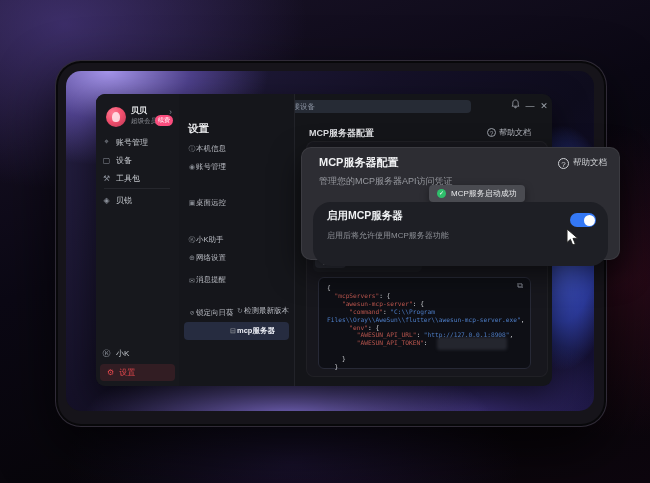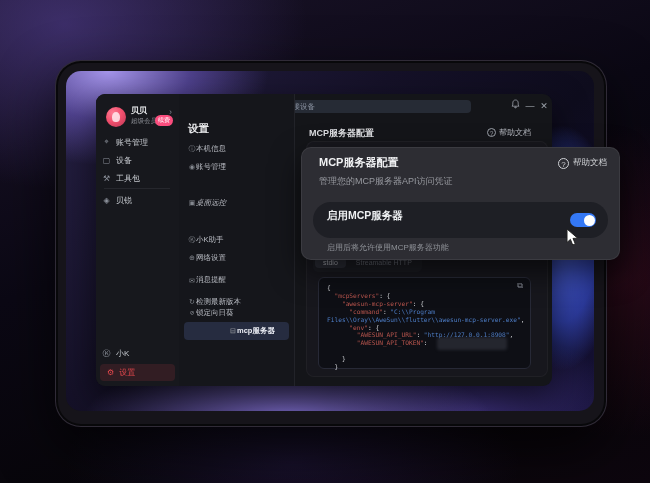--- a/index.html
+++ b/index.html
@@ -69,23 +69,23 @@
   #popup{left:301px;top:147px;width:317px;height:111px;border-radius:10px;background:#2d2d33;
     border:1px solid rgba(255,255,255,.07);box-shadow:0 12px 30px rgba(0,0,0,.6);}
   .ptitle{left:17px;top:7px;font-size:11px;font-weight:bold;color:#f0f1f3;}
   .phelp{right:12px;top:9px;display:flex;align-items:center;gap:4px;color:#cfd1d5;font-size:8.5px;}
   .phelp .qcirc{width:11px;height:11px;font-size:8px;line-height:11px;border-color:#cfd1d5;color:#cfd1d5;}
   .psub{left:17px;top:27px;font-size:9px;color:#97999f;}
   .toast{left:127px;top:37px;height:17px;display:flex;align-items:center;gap:5px;background:#4a4b51;
     border-radius:4px;padding:0 8px;box-shadow:0 3px 8px rgba(0,0,0,.4);}
   .tdot{width:9px;height:9px;border-radius:50%;background:#2fbf6b;color:#fff;font-size:6px;line-height:9px;text-align:center;}
   .ttext{font-size:8px;color:#e8e9eb;}
-  .panel{left:11px;top:54px;width:295px;height:36px;background:#1e1f25;border-radius:18px;}
+  .panel{left:11px;top:54px;width:295px;height:64px;background:#1e1f25;border-radius:18px;}
   .etitle{left:14px;top:7px;font-size:10.5px;font-weight:bold;color:#eef0f2;}
-  .edesc{left:14px;top:40px;font-size:8px;color:#8f9298;}
+  .edesc{left:14px;top:28px;font-size:8px;color:#8f9298;}
   .toggle{right:12px;top:11px;width:26px;height:14px;border-radius:7px;background:#3478f6;}
   .knob{position:absolute;right:1.5px;top:1.5px;width:11px;height:11px;border-radius:50%;background:#fff;}
   #cursor{left:566px;top:228px;}
 </style>
 </head>
 <body>
 
 <div id="stage">
   <div class="abs" id="frame">
     <div class="abs" id="screen">
@@ -139,37 +139,37 @@
         <div class="abs" id="nav">
           <div class="abs navhead">设置</div>
           <div class="abs nitem" style="top:46px;">
               <span class="ic">ⓘ</span>
               <span>本机信息</span>
             </div>
           <div class="abs nitem" style="top:64px;">
               <span class="ic">◉</span>
               <span>账号管理</span>
             </div>
-          <div class="abs nitem" style="top:100px;font-style:italic;">
+          <div class="abs nitem" style="top:100px;">
               <span class="ic">▣</span>
               <span>桌面远控</span>
             </div>
           <div class="abs nitem" style="top:137px;">
               <span class="ic">Ⓚ</span>
               <span>小K助手</span>
             </div>
           <div class="abs nitem" style="top:155px;">
               <span class="ic">⊕</span>
               <span>网络设置</span>
             </div>
           <div class="abs nitem" style="top:173px;align-items:flex-end;">
               <span class="ic">✉</span>
               <span>消息提醒</span>
             </div>
-          <div class="abs nitem" style="top:199px;">
+          <div class="abs nitem" style="top:208px;justify-content:flex-end;">
               <span class="ic">↻</span>
               <span>检测最新版本</span>
             </div>
           <div class="abs nitem" style="top:210px;font-family:Liberation Mono, monospace;">
               <span class="ic">⊘</span>
               <span>锁定向日葵</span>
             </div>
           <div class="abs nitem sel" style="top:228px;">
               <span class="ic">⊟</span>
               <span>mcp服务器</span>
@@ -208,20 +208,24 @@
     </div>
   </div>
 
   <div class="abs" id="popup">
     <div class="abs ptitle">MCP服务器配置</div>
     <div class="abs phelp">
       <span class="qcirc">?</span>
       <span>帮助文档</span>
     </div>
     <div class="abs psub">管理您的MCP服务器API访问凭证</div>
+    <div class="abs toast">
+      <span class="tdot">✓</span>
+      <span class="ttext">MCP服务启动成功</span>
+    </div>
     <div class="abs panel">
       <div class="abs etitle">启用MCP服务器</div>
       <div class="abs edesc">启用后将允许使用MCP服务器功能</div>
       <div class="abs toggle">
           <span class="knob"></span>
         </div>
     </div>
   </div>
 
   <div class="abs" id="cursor">

